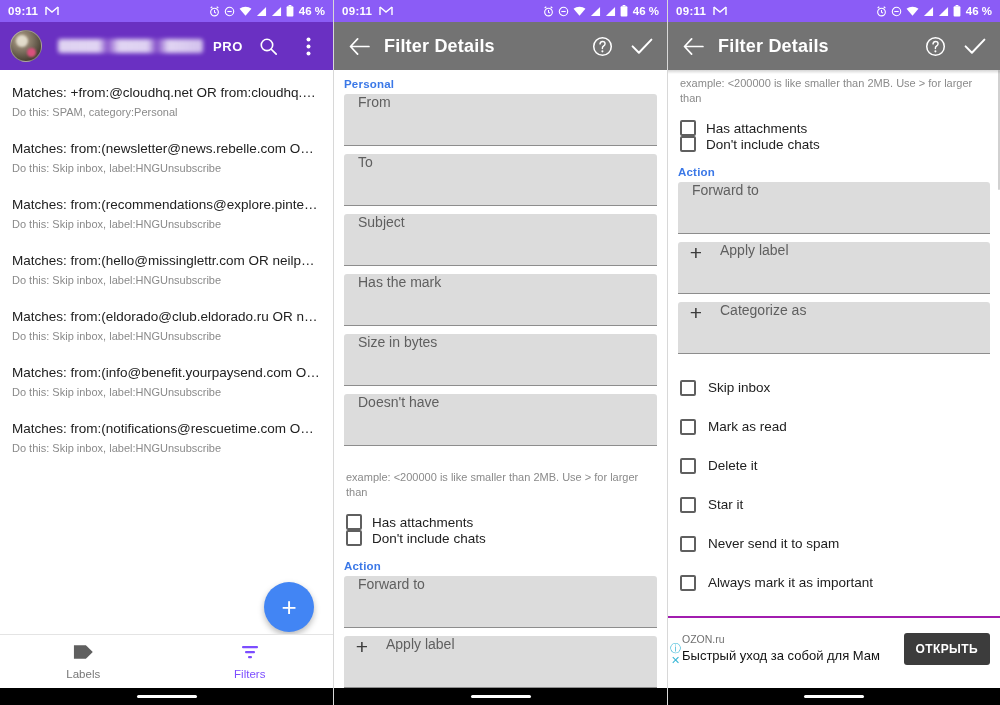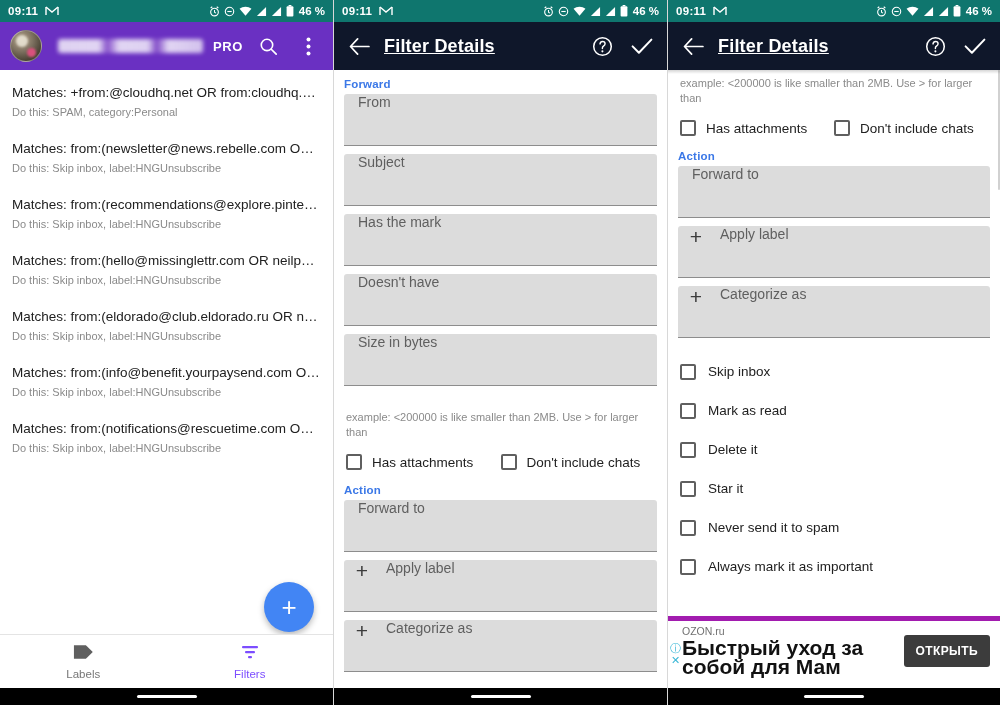--- a/index.html
+++ b/index.html
@@ -10,38 +10,38 @@
     overflow: hidden;
   }
   .screens { display: flex; width: 1000px; height: 705px; }
   .panel { position: relative; height: 705px; background:#fff; overflow: hidden; }
   .panel.p1 { width: 334px; border-right: 1px solid #d8d8d8; }
   .panel.p2 { width: 334px; border-right: 1px solid #d8d8d8; }
   .panel.p3 { width: 332px; }
 
   
   .statusbar {
-    height: 22px; background: #0f766e; color: #fff;
+    height: 22px; background: #8b5cf6; color: #fff;
     display: flex; align-items: center; justify-content: space-between;
     padding: 0 8px; font-size: 11.5px; font-weight: 700;
   }
   .sb-left { display: flex; align-items: center; gap: 7px; }
   .sb-right { display: flex; align-items: center; gap: 4px; }
   .sb-time { letter-spacing: .3px; }
   .gm-icon { width: 13px; height: 10px; position: relative; display:inline-block; }
   .gm-icon svg { display:block; }
   .sb-ico { display: inline-flex; align-items: center; }
   .batt-pct { font-size: 11.5px; font-weight: 700; margin-left: 1px; }
 
   
   .appbar {
     height: 48px; background: #6a30c2; color: #fff;
     display: flex; align-items: center; padding: 0 10px; gap: 10px;
   }
-  .appbar.purple2 { background: #0f172a; text-decoration: underline; }
+  .appbar.purple2 { background: #737373; }
   .avatar {
     width: 32px; height: 32px; border-radius: 50%;
     background: radial-gradient(circle at 35% 30%, #b9a98f 0%, #7d7160 40%, #4e4638 70%, #2e2a22 100%);
     border: 1px solid rgba(255,255,255,.35);
     position: relative; overflow: hidden; flex: none;
   }
   .avatar::after {
     content:""; position:absolute; left: 52%; top: 55%;
     width: 9px; height: 9px; border-radius: 50%;
     background: #d9517c; filter: blur(1px);
@@ -117,21 +117,21 @@
     display: flex; align-items: flex-start; padding: 0 14px;
   }
   .field .ph { font-size: 14px; color: #5f5f5f; }
   .field.with-plus { padding-left: 10px; gap: 16px; }
   .plus-glyph { font-size: 21px; color: #3c3c3c; line-height: 1; font-weight: 400; width: 16px; text-align: center; }
   .hint {
     font-size: 11px; color: #8a8a8a; padding: 16px 12px 10px 12px;
     line-height: 15px;
   }
   .p3 .hint { padding-top: 6px; }
-  .cbrow { display: flex; padding: 4px 12px 6px 12px; }
+  .cbrow { display: flex; padding: 4px 12px 6px 12px; flex-direction: column; }
   .cbrow .cb-cell { flex: 1; display: flex; align-items: center; gap: 10px; }
   .cbox {
     width: 16px; height: 16px; border: 2px solid #5f5f5f;
     border-radius: 2px; flex: none; background: #fff;
   }
   .cb-label { font-size: 13.5px; color: #212121; }
   .cblist { padding: 6px 12px 0 12px; }
   .cblist .cbitem {
     display: flex; align-items: center; gap: 12px;
     height: 39px;
@@ -141,27 +141,27 @@
     background: rgba(0,0,0,.18); border-radius: 2px;
   }
   .top-shadow {
     position: absolute; top: 70px; left: 0; right: 0; height: 4px;
     background: linear-gradient(rgba(0,0,0,.16), rgba(0,0,0,0));
   }
 
   
   .ad {
     position: absolute; left: 0; right: 0; bottom: 17px; height: 72px;
-    background: #fff; border-top: 5px solid #a21caf;
+    background: #fff; border-top: 2px solid #a21caf;
     display: flex; align-items: center; padding: 0 10px 8px 6px;
   }
   .ad-left { flex: 1; min-width: 0; padding-left: 8px; }
   .ad-brand { font-size: 10.5px; color: #707070; line-height: 13px; }
   .ad-head {
-    font-size: 21px; color: #111; line-height: 19px; font-weight: 700;
+    font-size: 13px; color: #111; line-height: 19px; font-weight: 400;
   }
   .ad-btn {
     background: #3c3c3c; color: #fff; border-radius: 3px;
     padding: 9px 12px; font-size: 12px; font-weight: 700;
     letter-spacing: .4px; flex: none;
   }
   .ad-marks {
     position: absolute; left: 2px; bottom: 22px;
     display: flex; flex-direction: column; align-items: center; gap: 1px;
   }
@@ -370,36 +370,39 @@
           </svg>
       </div>
       <div class="icon-btn">
         <svg width="22" height="18" viewBox="0 0 22 18">
             <path d="M1.6 9.4l6.3 6.3L20.4 2.6" stroke="#fff" stroke-width="2" fill="none" stroke-linecap="round" stroke-linejoin="round"></path>
           </svg>
       </div>
     </div>
 
     <div class="formscroll">
-      <div class="section-label">Forward</div>
+      <div class="section-label">Personal</div>
 
       <div class="field">
         <span class="ph">From</span>
       </div>
       <div class="field">
+        <span class="ph">To</span>
+      </div>
+      <div class="field">
         <span class="ph">Subject</span>
       </div>
       <div class="field">
         <span class="ph">Has the mark</span>
       </div>
       <div class="field">
+        <span class="ph">Size in bytes</span>
+      </div>
+      <div class="field">
         <span class="ph">Doesn't have</span>
-      </div>
-      <div class="field">
-        <span class="ph">Size in bytes</span>
       </div>
       <div class="hint">example: &lt;200000 is like smaller than 2MB. Use &gt; for larger than</div>
 
       <div class="cbrow">
         <div class="cb-cell">
           <span class="cbox"></span>
           <span class="cb-label">Has attachments</span>
         </div>
         <div class="cb-cell">
           <span class="cbox"></span>

